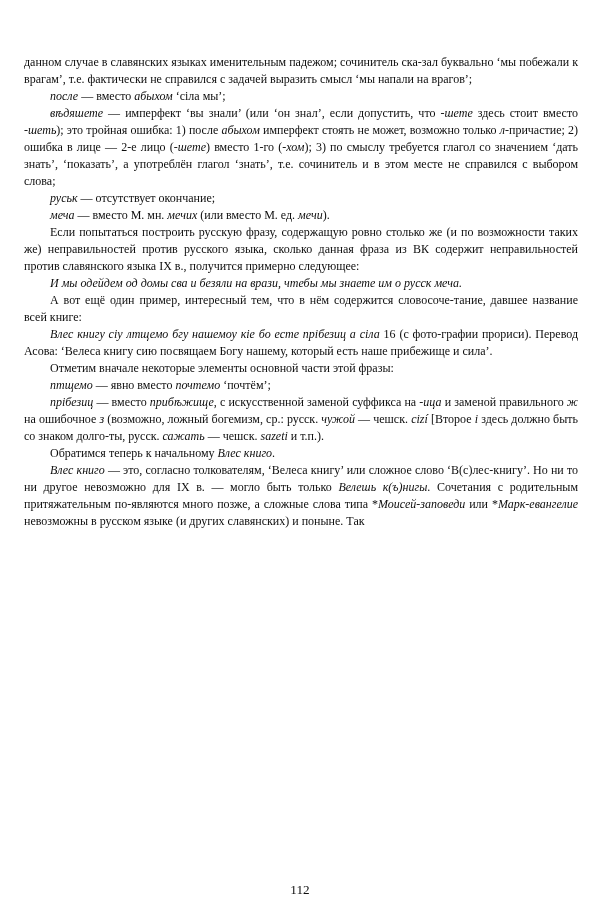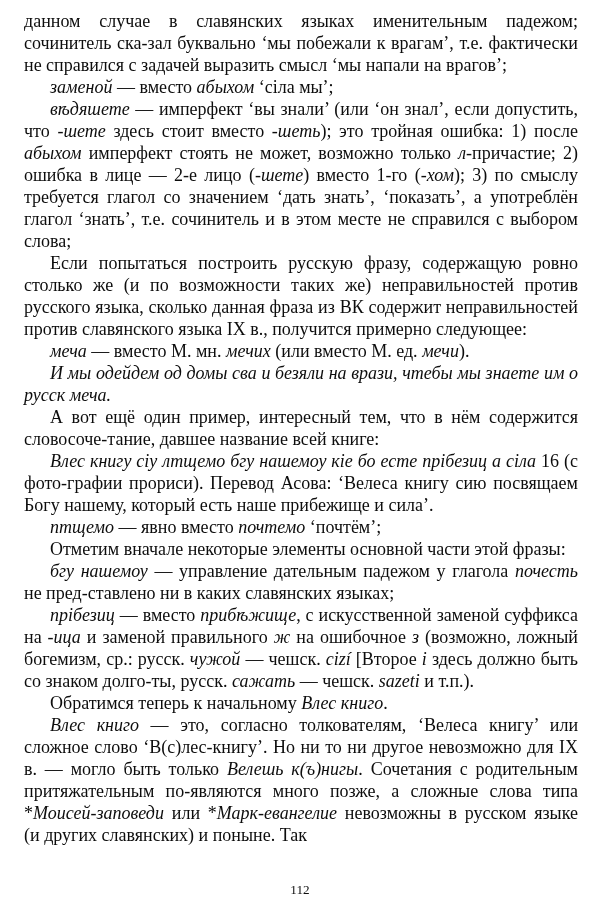--- a/index.html
+++ b/index.html
@@ -18,25 +18,26 @@
   .page {
     position: absolute;
     left: 0;
     top: 0;
     width: 600px;
     height: 912px;
     box-sizing: border-box;
     padding: 10px 22px 0 24px;
   }
   .body-text {
-    font-size: 18px;
-    line-height: 22px;
+    font-size: 12px;
+    line-height: 17px;
     text-align: justify;
     text-justify: inter-word;
     hyphens: manual;
+    margin-top: 44px;
   }
   p {
     margin: 0;
     text-indent: 0;
   }
   p.ind {
     text-indent: 26px;
   }
   .it { font-style: italic; }
   .pagenum {
@@ -48,28 +49,28 @@
     font-size: 13.2px;
     font-family: "Liberation Serif", "DejaVu Serif", serif;
   }
 </style>
 </head>
 <body>
 
 <div class="page">
   <div class="body-text" id="content">
       <p class=""><span>данном случае в славянских языках именительным падежом; сочинитель ска-зал буквально </span><span>‘мы побежали к врагам’</span><span>, т.е. фактически не справился с задачей выразить смысл </span><span>‘мы напали на врагов’</span><span>;</span></p>
-      <p class="ind"><span class="it">заменой</span><span> — вместо </span><span class="it">абыхом</span><span> ‘сiла мы’;</span></p>
+      <p class="ind"><span class="it">после</span><span> — вместо </span><span class="it">абыхом</span><span> ‘сiла мы’;</span></p>
       <p class="ind"><span class="it">вѣдяшете</span><span> — имперфект ‘вы знали’ (или ‘он знал’, если допустить, что -</span><span class="it">шете</span><span> здесь стоит вместо -</span><span class="it">шеть</span><span>); это тройная ошибка: 1) после </span><span class="it">абыхом</span><span> имперфект стоять не может, возможно только </span><span class="it">л</span><span>-причастие; 2) ошибка в лице — 2-е лицо (-</span><span class="it">шете</span><span>) вместо 1-го (-</span><span class="it">хом</span><span>); 3) по смыслу требуется глагол со значением ‘дать знать’, ‘показать’, а употреблён глагол ‘знать’, т.е. сочинитель и в этом месте не справился с выбором слова;</span></p>
+      <p class="ind"><span class="it">руськ</span><span> — отсутствует окончание;</span></p>
+      <p class="ind"><span class="it">меча</span><span> — вместо М. мн. </span><span class="it">мечих</span><span> (или вместо М. ед. </span><span class="it">мечи</span><span>).</span></p>
       <p class="ind"><span>Если попытаться построить русскую фразу, содержащую ровно столько же (и по возможности таких же) неправильностей против русского языка, сколько данная фраза из ВК содержит неправильностей против славянского языка IX в., получится примерно следующее:</span></p>
-      <p class="ind"><span class="it">меча</span><span> — вместо М. мн. </span><span class="it">мечих</span><span> (или вместо М. ед. </span><span class="it">мечи</span><span>).</span></p>
       <p class="ind"><span class="it">И мы одейдем од домы сва и безяли на врази, чтебы мы знаете им о русск меча.</span></p>
       <p class="ind"><span>А вот ещё один пример, интересный тем, что в нём содержится словосоче-тание, давшее название всей книге:</span></p>
       <p class="ind"><span class="it">Влес книгу сiу лтщемо бгу нашемоу кiе бо есте прiбезиц а сiла</span><span> 16 (с фото-графии прориси). Перевод Асова: ‘Велеса книгу сию посвящаем Богу нашему, который есть наше прибежище и сила’.</span></p>
+      <p class="ind"><span>Отметим вначале некоторые элементы основной части этой фразы:</span></p>
       <p class="ind"><span class="it">птщемо</span><span> — явно вместо </span><span class="it">почтемо</span><span> ‘почтём’;</span></p>
-      <p class="ind"><span>Отметим вначале некоторые элементы основной части этой фразы:</span></p>
-      <p class="ind"><span class="it">бгу нашемоу</span><span> — управление дательным падежом у глагола </span><span class="it">почесть</span><span> не пред-ставлено ни в каких славянских языках;</span></p>
       <p class="ind"><span class="it">прiбезиц</span><span> — вместо </span><span class="it">прибѣжище</span><span>, с искусственной заменой суффикса на -</span><span class="it">ица</span><span> и заменой правильного </span><span class="it">ж</span><span> на ошибочное </span><span class="it">з</span><span> (возможно, ложный богемизм, ср.: русск. </span><span class="it">чужой</span><span> — чешск. </span><span class="it">cizí</span><span> [Второе </span><span class="it">i</span><span> здесь должно быть со знаком долго-ты, русск. </span><span class="it">сажать</span><span> — чешск. </span><span class="it">sazeti</span><span> и т.п.).</span></p>
       <p class="ind"><span>Обратимся теперь к начальному </span><span class="it">Влес книго</span><span>.</span></p>
       <p class="ind"><span class="it">Влес книго</span><span> — это, согласно толкователям, ‘Велеса книгу’ или сложное слово ‘В(с)лес-книгу’. Но ни то ни другое невозможно для IX в. — могло быть только </span><span class="it">Велешь к(ъ)нигы</span><span>. Сочетания с родительным притяжательным по-являются много позже, а сложные слова типа *</span><span class="it">Моисей-заповеди</span><span> или *</span><span class="it">Марк-евангелие</span><span> невозможны в русском языке (и других славянских) и поныне. Так</span></p>
     </div>
   <div class="pagenum">112</div>
 </div>
 
 </body></html>

